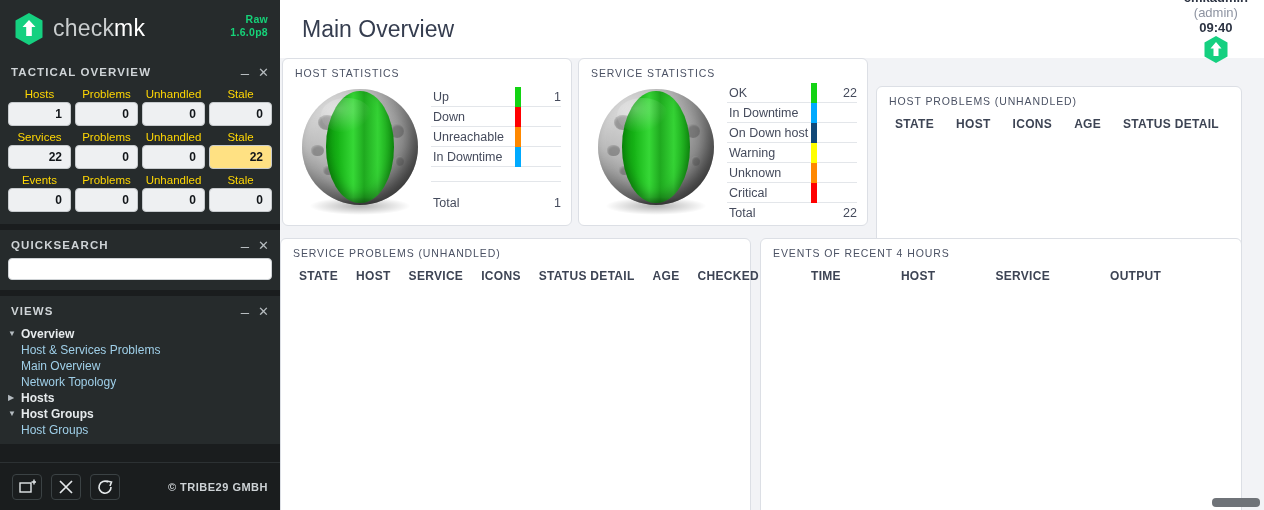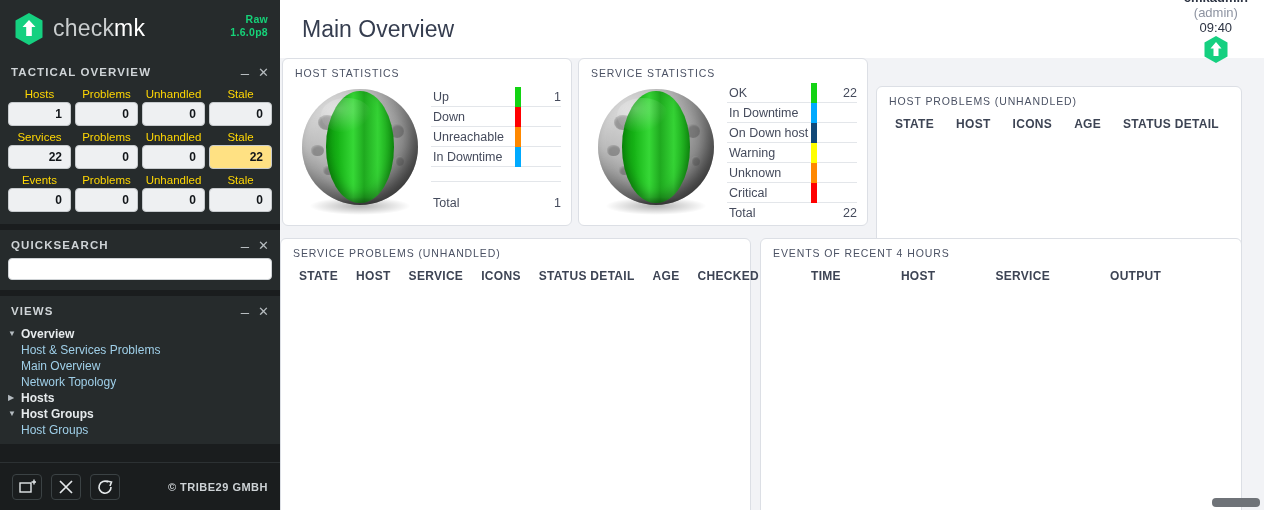--- a/index.html
+++ b/index.html
@@ -108,21 +108,21 @@
   .topbar {
     height: 58px; flex: 0 0 58px;
     background: #ffffff;
     display: flex; align-items: center;
     padding: 0 16px 0 22px;
   }
   .page-title { font-size: 23px; color: #353d4f; font-weight: 400; }
   .top-right { margin-left: auto; display: flex; align-items: center; gap: 0; flex-direction: column; }
   .tr-user { font-size: 13px; color: #2d3443; font-weight: bold; }
   .tr-role { font-size: 13px; color: #8d93a1; font-weight: normal; }
-  .tr-time { font-size: 13px; color: #2d3443; font-weight: normal; }
+  .tr-time { font-size: 13px; color: #2d3443; font-weight: bold; }
 
   .board { flex: 1 1 auto; padding: 8px 9px 0 9px; position: relative; }
 
   .panel {
     background: #ffffff; border: 1px solid #dcdfe5;
     border-radius: 6px; position: absolute;
   }
   .panel-title {
     font-size: 10.5px; letter-spacing: .9px; color: #4b5264;
     text-transform: uppercase; padding: 8px 0 0 12px;

